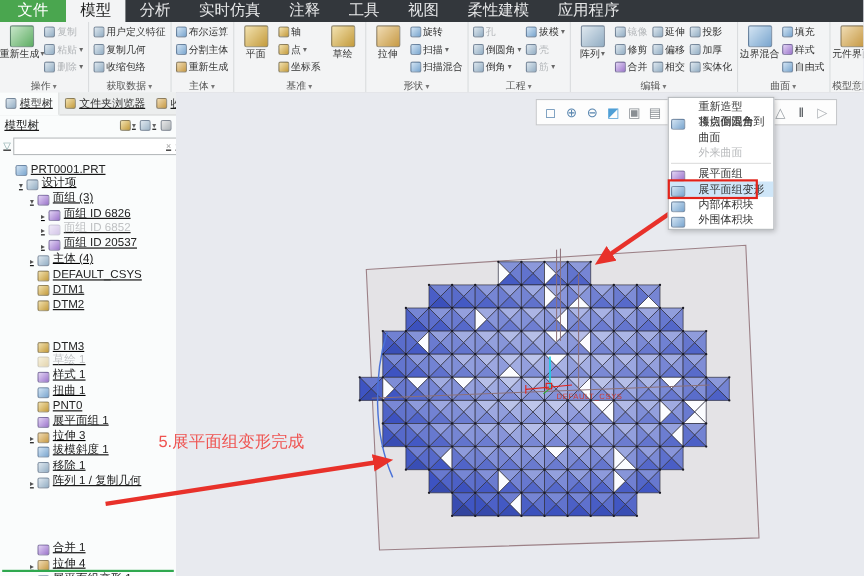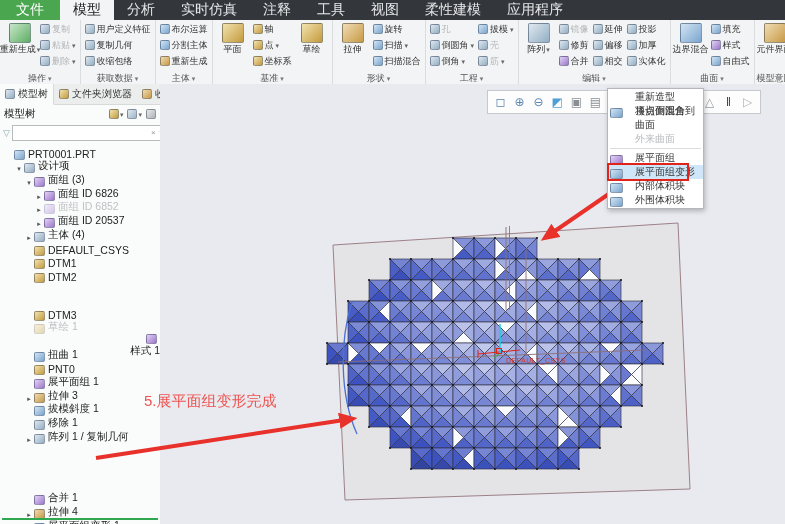--- a/index.html
+++ b/index.html
@@ -26,21 +26,21 @@
   .sbtn{display:flex;align-items:center;gap:2px;height:16px;font-size:9px;color:#333;
         white-space:nowrap;padding:0 2px;}
   .sbtn.dim,.bigbtn.dim{color:#b3b6b9;}
   .chip{display:inline-block;border-radius:2px;border:1px solid rgba(60,70,90,.45);box-sizing:border-box;}
   .chip.sm{width:10px;height:10px;}
   .chip.lg{width:22px;height:20px;}
   .arr{font-size:7px;color:#666;line-height:1;}
 
   
   #sidebar{position:absolute;left:0;top:84px;width:160px;bottom:0;background:#fafcfc;
-           border-right:1px solid #c5c7c9;display:flex;flex-direction:column;}
+           border-right:1px solid #c5c7c9;display:flex;flex-direction:column;text-decoration:underline;}
   #side-tabs{height:20px;display:flex;background:#eceeee;border-bottom:1px solid #d8dada;flex:0 0 auto;}
   .side-tab{display:flex;align-items:center;gap:3px;padding:0 5px;font-size:10px;color:#333;white-space:nowrap;}
   .side-tab.active{background:#fafcfc;border-right:1px solid #d8dada;border-bottom:1px solid #fafcfc;margin-bottom:-1px;}
   #tree-header{height:18px;display:flex;align-items:center;font-size:10.5px;color:#222;padding:0 4px;flex:0 0 auto;}
   #tree-header .sp{flex:1;}
   .hicon{display:flex;align-items:center;gap:1px;margin-left:4px;}
   #filter-row{height:19px;display:flex;align-items:center;gap:2px;padding:0 3px;flex:0 0 auto;}
   #filter-funnel{color:#8aa;font-size:9px;}
   #filter-box{flex:1;height:14px;border:1px solid #b7bbbd;background:#fff;display:flex;align-items:center;}
   #filter-box input{flex:1;border:0;outline:0;height:12px;font-size:10px;min-width:10px;padding:0 2px;background:transparent;}
@@ -439,21 +439,21 @@
       <div class="titem" style="padding-left: 24px; margin-top: 24px;">
         <span class="tw"></span>
         <span class="ticon" style="background: linear-gradient(135deg, rgb(242, 226, 176), rgb(196, 155, 60));"></span>
         <span>DTM3</span>
       </div>
       <div class="titem dim" style="padding-left: 24px;">
         <span class="tw"></span>
         <span class="ticon" style="background: linear-gradient(135deg, rgb(242, 226, 176), rgb(196, 155, 60));"></span>
         <span>草绘 1</span>
       </div>
-      <div class="titem" style="padding-left: 24px; flex-direction: column;">
+      <div class="titem" style="padding-left: 24px;">
         <span class="tw"></span>
         <span class="ticon" style="background: linear-gradient(135deg, rgb(226, 212, 244), rgb(157, 118, 204));"></span>
         <span>样式 1</span>
       </div>
       <div class="titem" style="padding-left: 24px;">
         <span class="tw"></span>
         <span class="ticon" style="background: linear-gradient(135deg, rgb(211, 228, 243), rgb(122, 166, 207));"></span>
         <span>扭曲 1</span>
       </div>
       <div class="titem" style="padding-left: 24px;">

